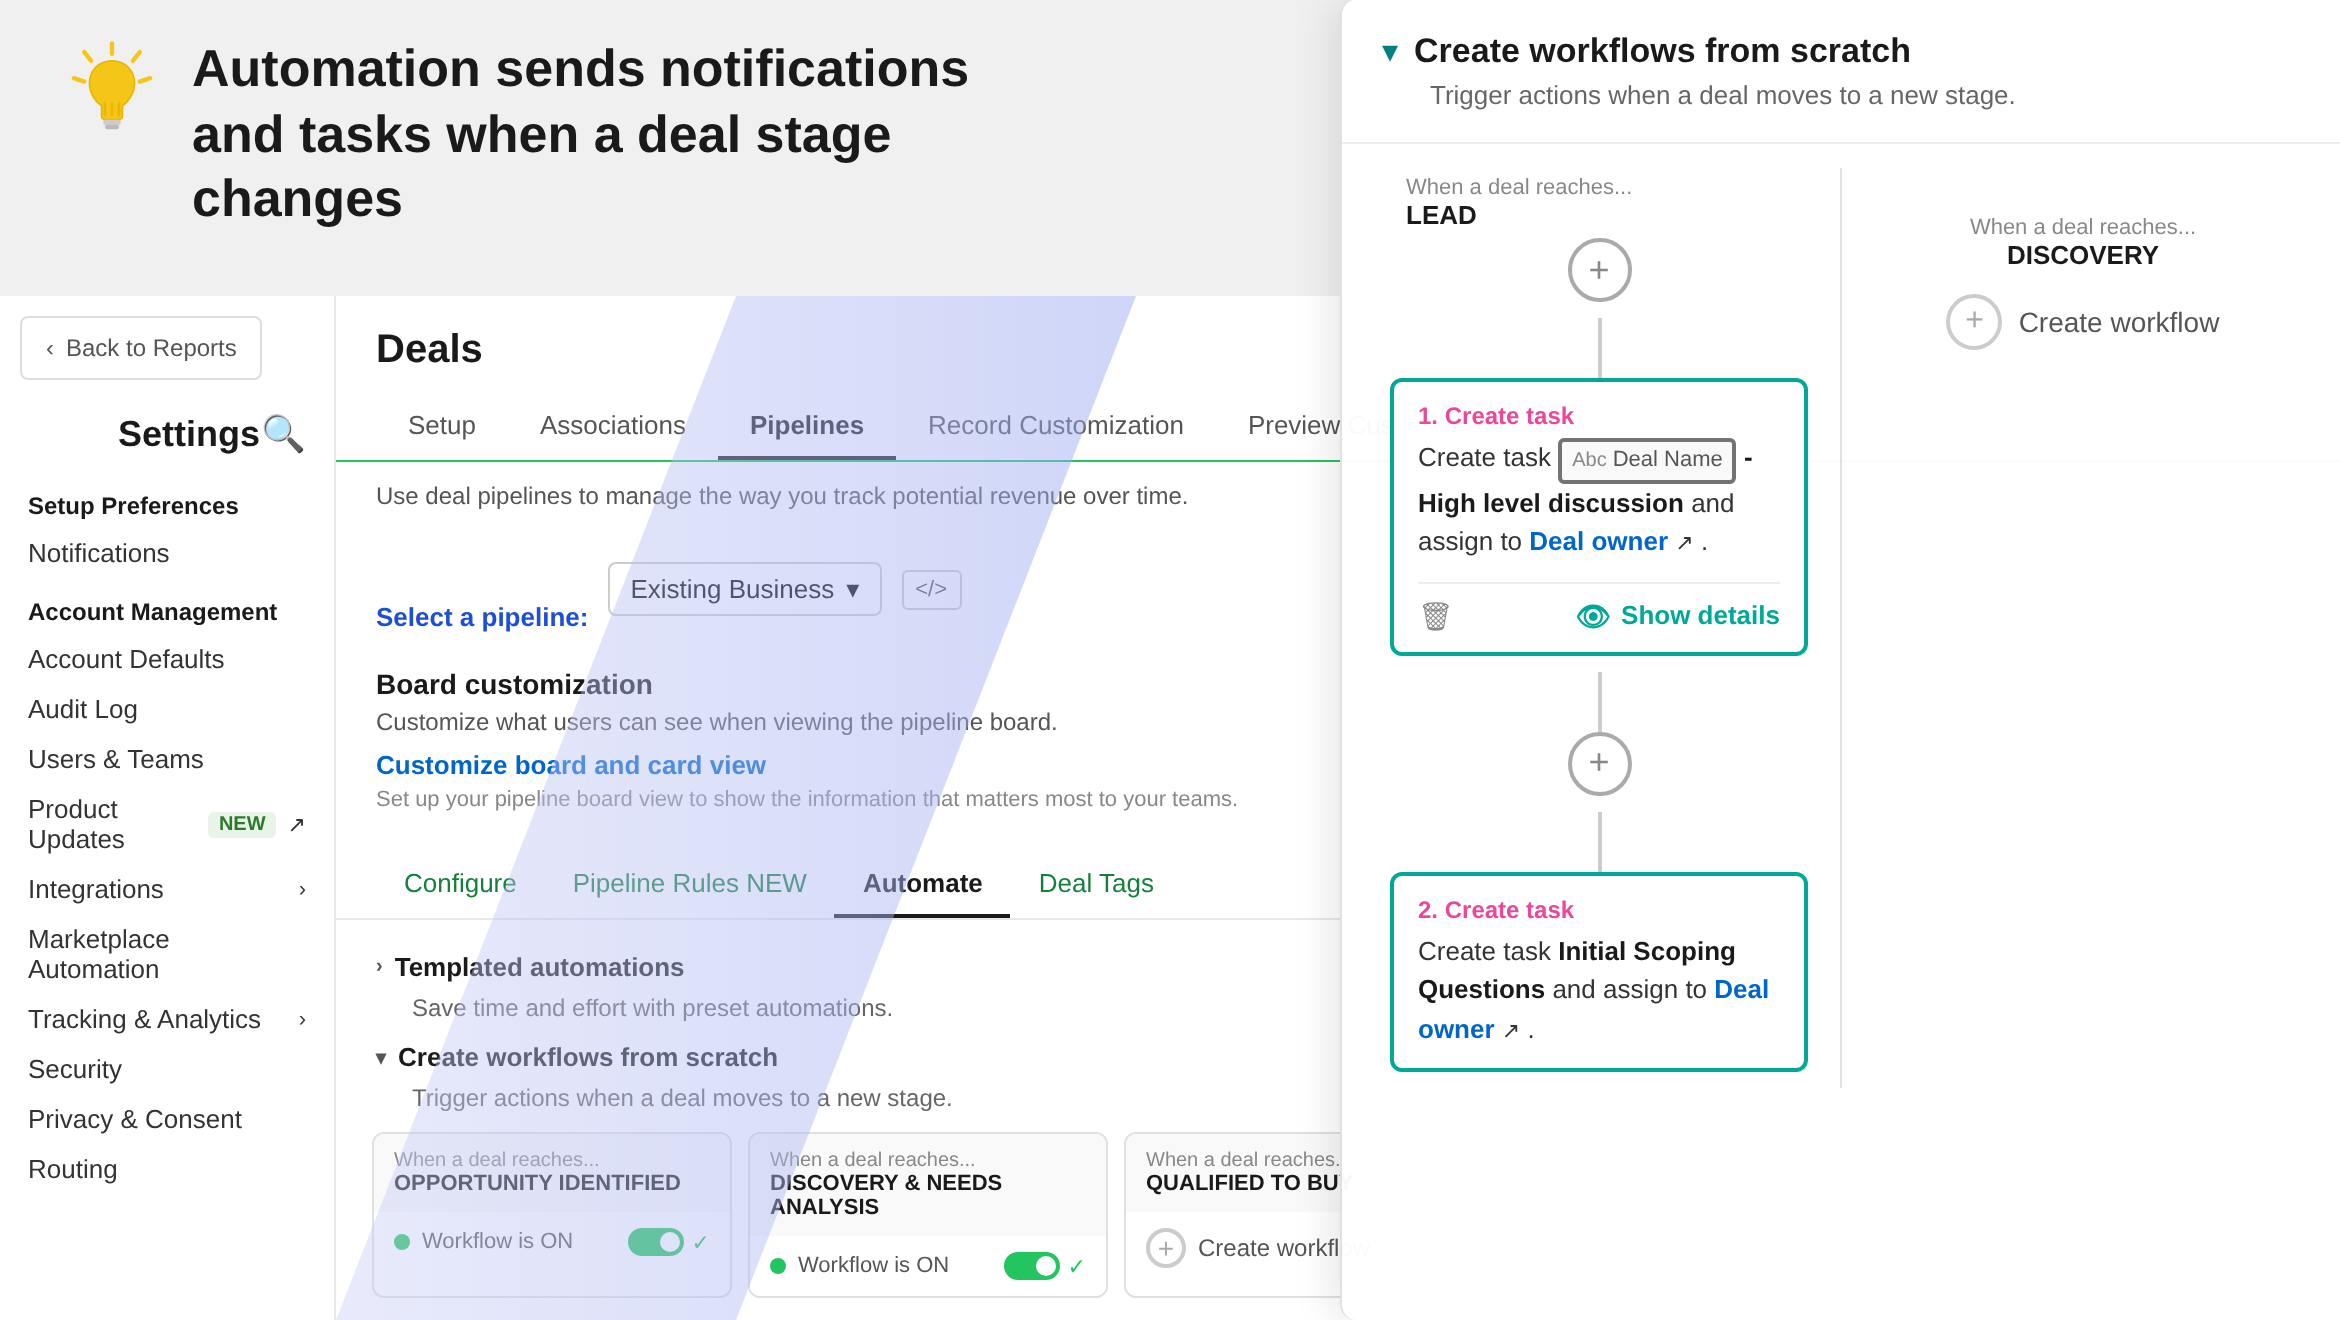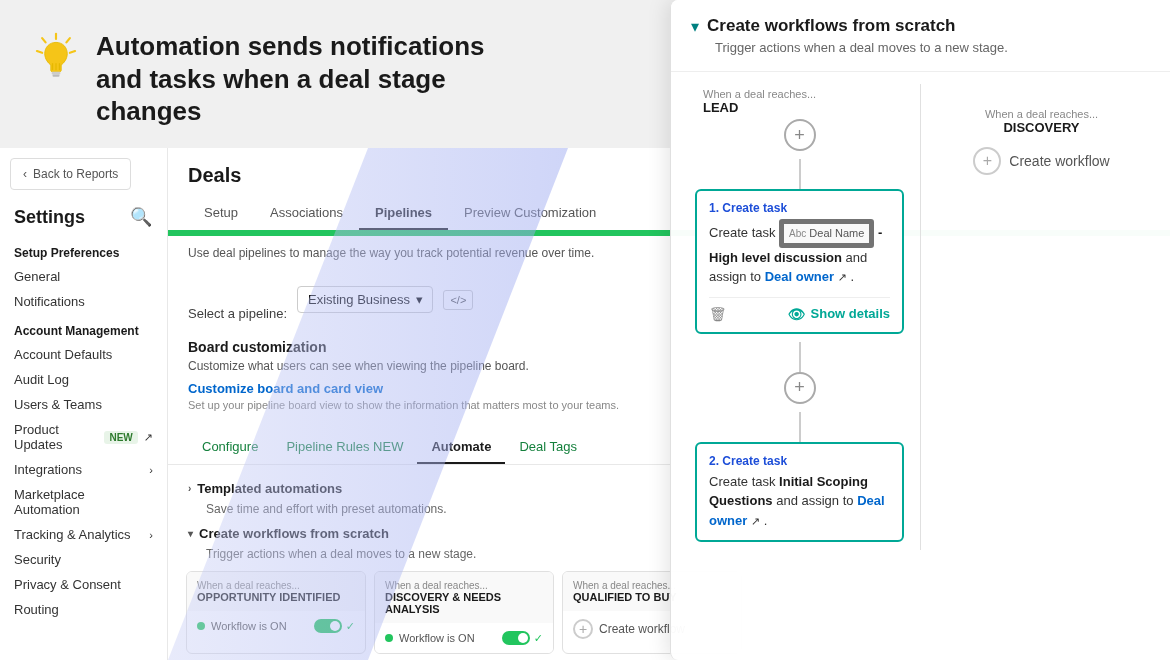--- a/index.html
+++ b/index.html
@@ -9,21 +9,21 @@
       width: 1170px;
       height: 660px;
       overflow: hidden;
       display: flex;
       position: relative;
     }
 
     
     .hero-section {
       width: 540px;
-      padding: 30px 30px 20px 30px;
+      padding: 18px 30px 20px 30px;
       display: flex;
       flex-direction: column;
       position: relative;
       z-index: 1;
     }
 
     .hero-title-row {
       display: flex;
       align-items: flex-start;
       gap: 14px;
@@ -72,20 +72,21 @@
     }
 
     .settings-title {
       font-size: 18px;
       font-weight: 700;
       color: #1a1a1a;
       padding: 16px 14px 8px 14px;
       display: flex;
       align-items: center;
       justify-content: space-between;
+      margin-left: 45px;
     }
 
     .settings-section-label {
       font-size: 12px;
       font-weight: 700;
       color: #1a1a1a;
       padding: 10px 14px 4px 14px;
       text-transform: none;
     }
 
@@ -123,21 +124,21 @@
       left: 168px;
       top: 148px;
       right: 0;
       bottom: 0;
       background: #fff;
       overflow: hidden;
     }
 
     .deals-header {
       padding: 16px 20px 0 20px;
-      border-bottom: 6px solid #22c55e;
+      border-bottom: 1px solid #22c55e;
     }
 
     .deals-title {
       font-size: 20px;
       font-weight: 700;
       color: #1a1a1a;
       margin-bottom: 10px;
     }
 
     .tabs-row {
@@ -170,22 +171,22 @@
 
     .pipeline-select-row {
       display: flex;
       align-items: center;
       gap: 10px;
       padding: 8px 20px;
     }
 
     .pipeline-select-label {
       font-size: 13px;
-      color: #404040;
-      font-weight: 400;
+      color: #1d4ed8;
+      font-weight: 700;
       margin-top: 28px;
     }
 
     .pipeline-select {
       display: flex;
       align-items: center;
       gap: 6px;
       border: 1px solid #ccc;
       border-radius: 4px;
       padding: 5px 10px;
@@ -515,36 +516,36 @@
       border: 2px solid #00a896;
       border-radius: 6px;
       padding: 10px 12px;
       background: #fff;
       margin-bottom: 8px;
     }
 
     .task-card-title {
       font-size: 12px;
       font-weight: 700;
-      color: #1d4ed8;
+      color: #ec4899;
       margin-bottom: 4px;
     }
 
     .task-card-body {
       font-size: 13px;
       color: #333;
       line-height: 1.5;
     }
 
     .task-card-body .inline-badge {
       display: inline-flex;
       align-items: center;
       gap: 3px;
       background: #f9f9f9;
-      border: 5px solid #737373;
+      border: 2px solid #737373;
       border-radius: 3px;
       padding: 1px 5px;
       font-size: 11px;
       color: #555;
     }
 
     .task-card-body .inline-badge-abc {
       color: #888;
       font-size: 10px;
     }
@@ -671,21 +672,20 @@
   <button class="back-to-reports">
     <span>‹</span>
     <span>Back to Reports</span>
   </button>
   <div class="settings-title">
     <span>Settings</span>
     <span style="cursor:pointer;">🔍</span>
   </div>
 
   <div class="settings-section-label">Setup Preferences</div>
-  <div class="settings-nav-item">General</div>
   <div class="settings-nav-item">Notifications</div>
 
   <div class="settings-section-label">Account Management</div>
   <div class="settings-nav-item">Account Defaults</div>
   <div class="settings-nav-item">Audit Log</div>
   <div class="settings-nav-item">Users &amp; Teams</div>
   <div class="settings-nav-item has-badge">
     <span>Product Updates</span>
     <span class="new-badge">NEW</span>
     <span style="font-size:11px;">↗</span>
@@ -704,20 +704,21 @@
   <div class="settings-nav-item">Routing</div>
 </div>
 
 <div class="main-content">
   <div class="deals-header">
     <div class="deals-title">Deals</div>
     <div class="tabs-row">
       <div class="tab-item">Setup</div>
       <div class="tab-item">Associations</div>
       <div class="tab-item active">Pipelines</div>
+      <div class="tab-item">Record Customization</div>
       <div class="tab-item">Preview Customization</div>
     </div>
   </div>
 
   <div class="pipeline-desc">Use deal pipelines to manage the way you track potential revenue over time.</div>
 
   <div class="pipeline-select-row">
     <span class="pipeline-select-label">Select a pipeline:</span>
     <div class="pipeline-select">
       <span>Existing Business</span>

